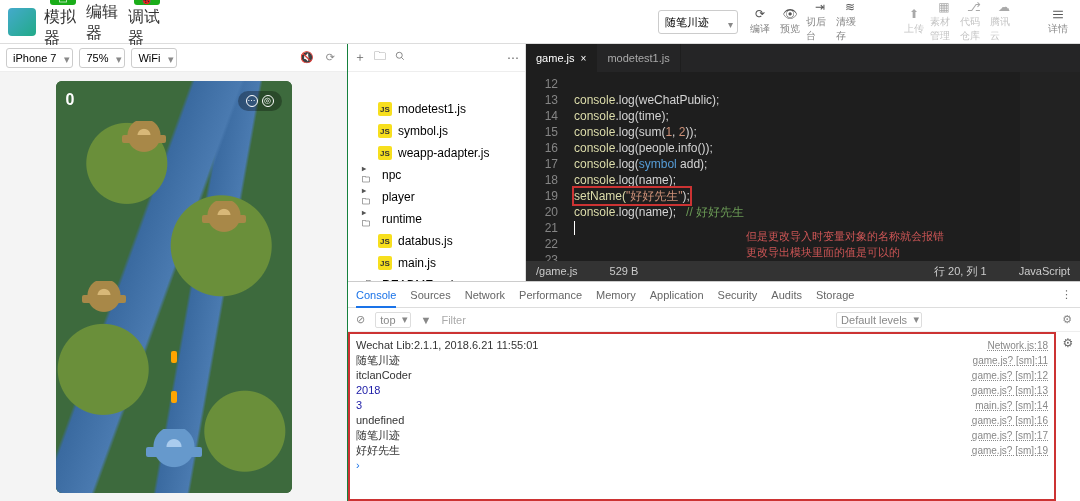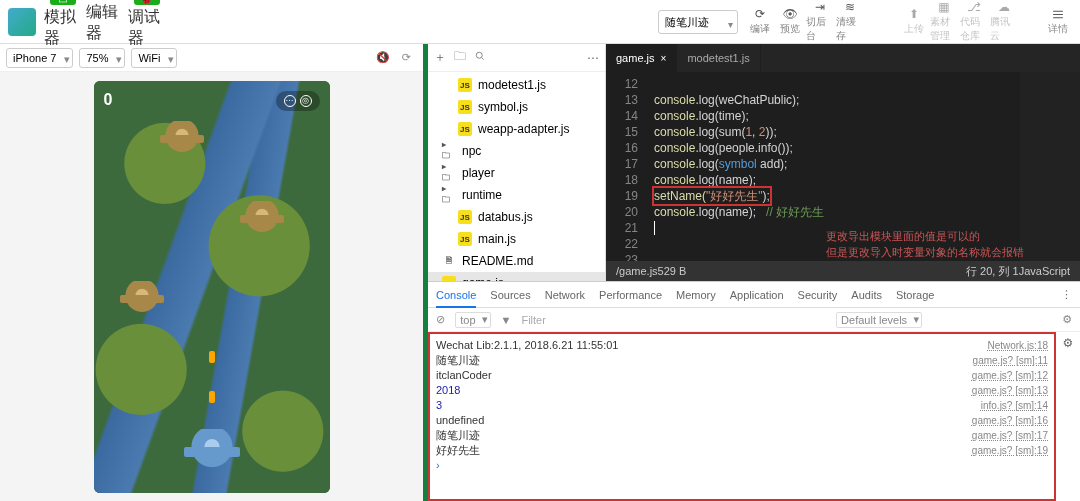--- a/index.html
+++ b/index.html
@@ -10,21 +10,21 @@
   .top-btn .ic { width: 26px; height: 16px; border-radius: 3px; background: #1aad19; display: flex; align-items: center; justify-content: center; color: #fff; font-size: 10px; }
   .top-btn .lb { font-size: 16px; color: #333; margin-top: 2px; }
   .top-spacer { flex: 1; }
   .top-sel { height: 24px; border: 1px solid #ccc; border-radius: 3px; padding: 0 18px 0 6px; font-size: 11px; background: #fff; position: relative; min-width: 80px; line-height: 22px; }
   .top-sel::after { content: "▾"; position: absolute; right: 4px; top: 3px; color: #888; font-size: 10px; }
   .top-ic { width: 28px; height: 28px; display: flex; flex-direction: column; align-items: center; justify-content: center; color: #555; cursor: pointer; }
   .top-ic svg { width: 14px; height: 14px; }
   .top-ic .lb { font-size: 10px; color: #888; margin-top: 1px; }
   .top-ic.grey { opacity: .5; }
   .content { display: flex; flex: 1; min-height: 0; }
-  .sim-col { width: 428px; display: flex; flex-direction: column; border-right: 5px solid #15803d; }
+  .sim-col { width: 348px; display: flex; flex-direction: column; border-right: 1px solid #15803d; }
   .sim-top { display: flex; align-items: center; height: 28px; border-bottom: 1px solid #eee; padding: 0 6px; gap: 6px; font-size: 11px; }
   .sim-sel { height: 20px; border: 1px solid #ccc; border-radius: 3px; padding: 0 16px 0 6px; position: relative; line-height: 18px; font-size: 11px; }
   .sim-sel::after { content: "▾"; position: absolute; right: 3px; top: 1px; color: #888; }
   .sim-stage { flex: 1; background: #f4f4f4; display: flex; align-items: center; justify-content: center; }
   .phone { width: 236px; height: 412px; background: #2d5a2d; border-radius: 6px; position: relative; overflow: hidden; }
   .phone::before { content: ""; position: absolute; inset: 0; background:
     radial-gradient(circle at 30% 20%, #6a8f3a 0 40px, transparent 41px),
     radial-gradient(circle at 70% 40%, #6a8f3a 0 50px, transparent 51px),
     radial-gradient(circle at 20% 70%, #6a8f3a 0 45px, transparent 46px),
     radial-gradient(circle at 80% 85%, #6a8f3a 0 40px, transparent 41px),
@@ -37,21 +37,21 @@
   .plane { position: absolute; width: 36px; height: 36px; background: radial-gradient(circle at 50% 40%, #d8b878 0 6px, #a88848 7px 16px, transparent 17px); }
   .plane::before { content: ""; position: absolute; left: -4px; top: 14px; width: 44px; height: 8px; background: #a88848; border-radius: 2px; }
   .hero { position: absolute; bottom: 20px; left: 50%; transform: translateX(-50%); width: 44px; height: 44px; background: radial-gradient(circle at 50% 40%, #aaccee 0 7px, #6699cc 8px 20px, transparent 21px); }
   .hero::before { content: ""; position: absolute; left: -6px; top: 18px; width: 56px; height: 10px; background: #6699cc; border-radius: 2px; }
   .shot { position: absolute; width: 6px; height: 12px; background: #ffa500; border-radius: 2px; }
   .right-col { flex: 1; display: flex; flex-direction: column; min-width: 0; }
   .editor-row { display: flex; height: 237px; }
   .files { width: 178px; border-right: 1px solid #ddd; display: flex; flex-direction: column; background: #fff; }
   .files-top { height: 28px; border-bottom: 1px solid #eee; display: flex; align-items: center; padding: 0 6px; gap: 8px; color: #666; }
   .files-top svg { width: 12px; height: 12px; }
-  .tree { flex: 1; overflow: auto; font-size: 12px; padding: 2px 0; }
+  .tree { flex: 1; overflow: auto; font-size: 12px; padding: 2px 0; margin-top: 24px; }
   .tree-item { display: flex; align-items: center; height: 22px; padding: 0 6px 0 14px; gap: 6px; cursor: pointer; }
   .tree-item.indent { padding-left: 30px; }
   .tree-item.sel { background: #e6e6e6; }
   .fic { width: 14px; height: 14px; display: inline-flex; align-items: center; justify-content: center; font-size: 8px; font-weight: 700; border-radius: 2px; }
   .fic.folder { color: #555; }
   .fic.js { background: #f7df1e; color: #333; }
   .fic.md { color: #555; }
   .code-col { flex: 1; display: flex; flex-direction: column; background: #1e1e1e; min-width: 0; }
   .tabs { height: 28px; display: flex; background: #252526; align-items: stretch; font-size: 11px; }
   .tab { padding: 0 10px; display: flex; align-items: center; gap: 6px; color: #aaa; border-right: 1px solid #1e1e1e; cursor: pointer; }
@@ -61,21 +61,21 @@
   .gutter { position: absolute; left: 0; top: 0; width: 40px; text-align: right; color: #858585; padding: 4px 8px 0 0; }
   .lines { padding: 4px 0 0 48px; white-space: pre; }
   .kw { color: #569cd6; }
   .fn { color: #dcdcaa; }
   .str { color: #ce9178; }
   .cmt { color: #6a9955; }
   .hl { outline: 2px solid #cc3333; outline-offset: 0px; display: inline-block; }
   .anno { color: #cc5555; font-size: 11px; position: absolute; }
   .cursor { border-left: 1px solid #fff; }
   .minimap { position: absolute; right: 0; top: 0; width: 60px; height: 100%; background: #252526; opacity: .5; }
-  .status { height: 20px; background: #333; color: #ccc; font-size: 11px; display: flex; align-items: center; padding: 0 10px; gap: 0; }
+  .status { height: 20px; background: #333; color: #ccc; font-size: 11px; display: flex; align-items: center; padding: 0 10px; gap: 32px; }
   .status .sp { flex: 1; }
   .devtools { flex: 1; border-top: 1px solid #ccc; display: flex; flex-direction: column; min-height: 0; }
   .dt-tabs { height: 26px; display: flex; align-items: center; padding: 0 8px; gap: 14px; font-size: 11px; color: #666; border-bottom: 1px solid #ddd; }
   .dt-tabs .t.active { color: #1a73e8; border-bottom: 2px solid #1a73e8; height: 26px; line-height: 26px; }
   .dt-filter { height: 24px; display: flex; align-items: center; padding: 0 8px; gap: 10px; font-size: 11px; color: #888; border-bottom: 1px solid #eee; }
   .dt-filter .sel { border: 1px solid #ddd; border-radius: 2px; padding: 1px 14px 1px 4px; position: relative; }
   .dt-filter .sel::after { content: "▾"; position: absolute; right: 2px; top: 0; }
   .dt-body { flex: 1; display: flex; min-height: 0; }
   .console { flex: 1; border: 2px solid #cc3333; font-family: Consolas, monospace; font-size: 11px; line-height: 15px; padding: 4px 6px; overflow: auto; }
   .console .row { display: flex; justify-content: space-between; }
@@ -255,22 +255,22 @@
 <span class="fn">console</span><span>.log(time);</span>
 <span class="fn">console</span><span>.log(sum(</span><span class="str">1</span><span>, </span><span class="str">2</span><span>));</span>
 <span class="fn">console</span><span>.log(people.info());</span>
 <span class="fn">console</span><span>.log(</span><span class="kw">symbol</span><span> add);</span>
 <span class="fn">console</span><span>.log(name);</span>
 <span class="hl"><span class="fn">setName(</span><span class="str">"好好先生"</span><span>);</span></span>
 <span class="fn">console</span><span>.log(name);   </span><span class="cmt">// 好好先生</span>
 <span class="cursor"> </span>
           </div>
           <div class="anno" style="top:156px;left:220px">
+            <div>但是更改导入时变量对象的名称就会报错</div>
             <div>更改导出模块里面的值是可以的</div>
-            <div>但是更改导入时变量对象的名称就会报错</div>
           </div>
         </div>
         <div class="status">
           <span>/game.js</span>
           <span>529 B</span>
           <span class="sp"></span>
           <span>行 20, 列 1</span>
           <span>JavaScript</span>
         </div>
       </div>
@@ -314,21 +314,21 @@
             <div class="row">
               <span class="txt">itclanCoder</span>
               <span class="src">game.js? [sm]:12</span>
             </div>
             <div class="row">
               <span class="txt blue">2018</span>
               <span class="src">game.js? [sm]:13</span>
             </div>
             <div class="row">
               <span class="txt blue">3</span>
-              <span class="src">info.js? [sm]:14</span>
+              <span class="src">main.js? [sm]:14</span>
             </div>
             <div class="row">
               <span class="txt">undefined</span>
               <span class="src">game.js? [sm]:16</span>
             </div>
             <div class="row">
               <span class="txt">随笔川迹</span>
               <span class="src">game.js? [sm]:17</span>
             </div>
             <div class="row">

